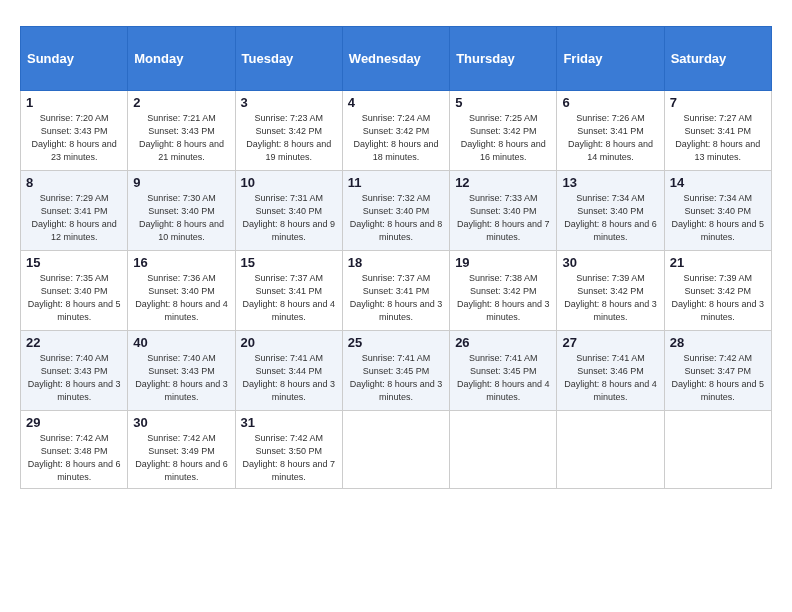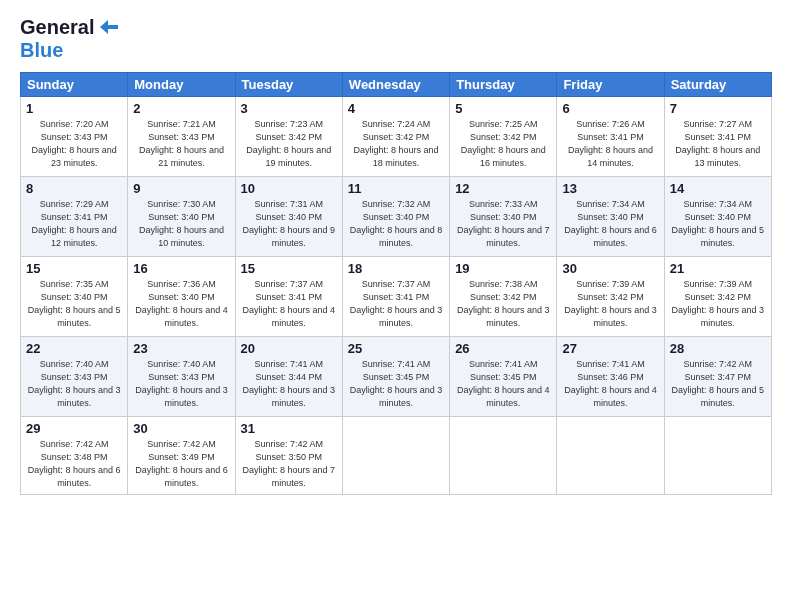--- a/index.html
+++ b/index.html
@@ -45,21 +45,21 @@
     }
     .calendar-table {
       width: 100%;
       border-collapse: collapse;
       font-size: 10px;
     }
     .calendar-table th {
       background: #3a7bd5;
       color: #fff;
       text-align: left;
-      padding: 4px 6px;
+      padding: 24px 6px;
       font-size: 13px;
       font-weight: bold;
       border: 1px solid #2a6bc5;
       margin-left: 8px;
     }
     .calendar-table td {
       border: 1px solid #ccc;
       vertical-align: top;
       padding: 4px 5px;
       width: calc(100% / 7);
@@ -87,31 +87,20 @@
     }
     .last-row td {
       height: 72px;
     }
   </style>
 </head>
 <body>
 
 <div class="page">
   <div class="header">
-    <div class="logo">
-      <div class="logo-line">
-        <span style="font-size:20px;font-weight:bold;color:#1a1a2e;">General</span>
-        <svg width="22" height="18" viewBox="0 0 22 18" style="margin-left:2px;margin-top:-2px;">
-          <polygon points="4,9 12,2 12,7 22,7 22,11 12,11 12,16" fill="#2a7fd4"></polygon>
-        </svg>
-      </div>
-      <div>
-        <span style="font-size:20px;font-weight:bold;color:#2a7fd4;">Blue</span>
-      </div>
-    </div>
   </div>
 
   <table class="calendar-table">
     <thead>
       <tr>
       <th>Sunday</th>
           <th>Monday</th>
           <th>Tuesday</th>
           <th>Wednesday</th>
           <th>Thursday</th>
@@ -209,21 +198,21 @@
             <span class="day-num">21</span>
             <div class="day-info">Sunrise: 7:39 AM<br>Sunset: 3:42 PM<br>Daylight: 8 hours and 3 minutes.</div>
           </td>
         </tr>
         <tr>
           <td>
             <span class="day-num">22</span>
             <div class="day-info">Sunrise: 7:40 AM<br>Sunset: 3:43 PM<br>Daylight: 8 hours and 3 minutes.</div>
           </td>
           <td>
-            <span class="day-num">23</span>
+            <span class="day-num">40</span>
             <div class="day-info">Sunrise: 7:40 AM<br>Sunset: 3:43 PM<br>Daylight: 8 hours and 3 minutes.</div>
           </td>
           <td>
             <span class="day-num">20</span>
             <div class="day-info">Sunrise: 7:41 AM<br>Sunset: 3:44 PM<br>Daylight: 8 hours and 3 minutes.</div>
           </td>
           <td>
             <span class="day-num">25</span>
             <div class="day-info">Sunrise: 7:41 AM<br>Sunset: 3:45 PM<br>Daylight: 8 hours and 3 minutes.</div>
           </td>

